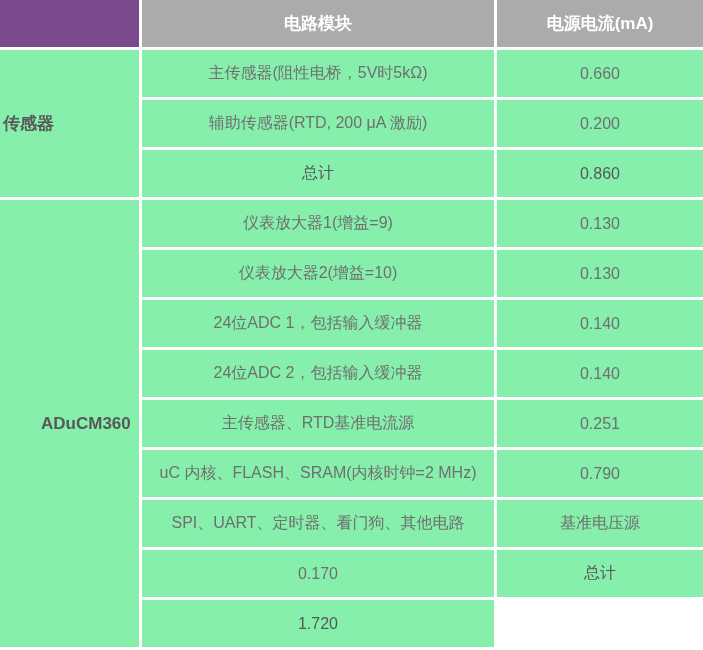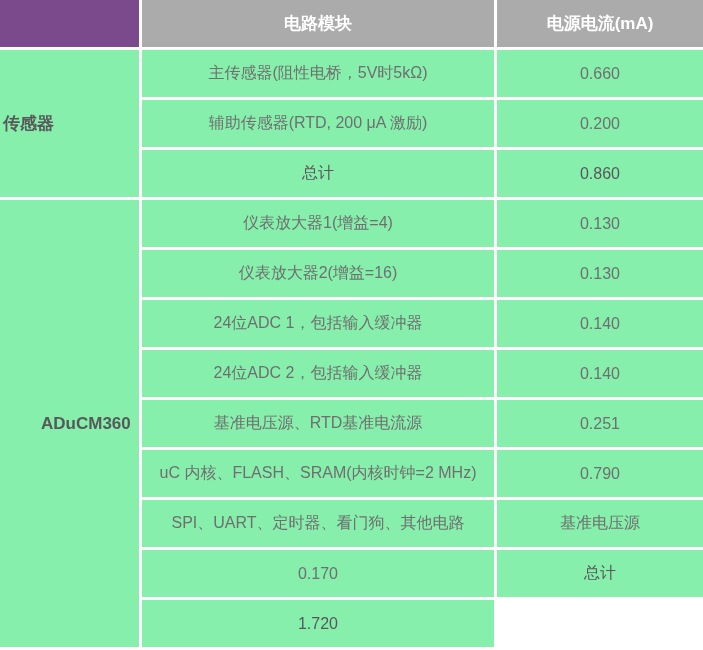--- a/index.html
+++ b/index.html
@@ -68,33 +68,33 @@
   <div class="cell">0.660</div>
 
   <div class="cell">辅助传感器(RTD, 200 μA 激励)</div>
   <div class="cell">0.200</div>
 
   <div class="cell total">总计</div>
   <div class="cell total">0.860</div>
 
   <div class="cell glabel span9">ADuCM360</div>
 
-  <div class="cell">仪表放大器1(增益=4)</div>
+  <div class="cell">仪表放大器1(增益=9)</div>
   <div class="cell">0.130</div>
 
-  <div class="cell">仪表放大器2(增益=16)</div>
+  <div class="cell">仪表放大器2(增益=10)</div>
   <div class="cell">0.130</div>
 
   <div class="cell">24位ADC 1，包括输入缓冲器</div>
   <div class="cell">0.140</div>
 
   <div class="cell">24位ADC 2，包括输入缓冲器</div>
   <div class="cell">0.140</div>
 
-  <div class="cell">基准电压源、RTD基准电流源</div>
+  <div class="cell">主传感器、RTD基准电流源</div>
   <div class="cell">0.251</div>
 
   <div class="cell">uC 内核、FLASH、SRAM(内核时钟=2 MHz)</div>
   <div class="cell">0.790</div>
 
   <div class="cell">SPI、UART、定时器、看门狗、其他电路</div>
 
   <div class="cell">基准电压源</div>
   <div class="cell">0.170</div>
 

